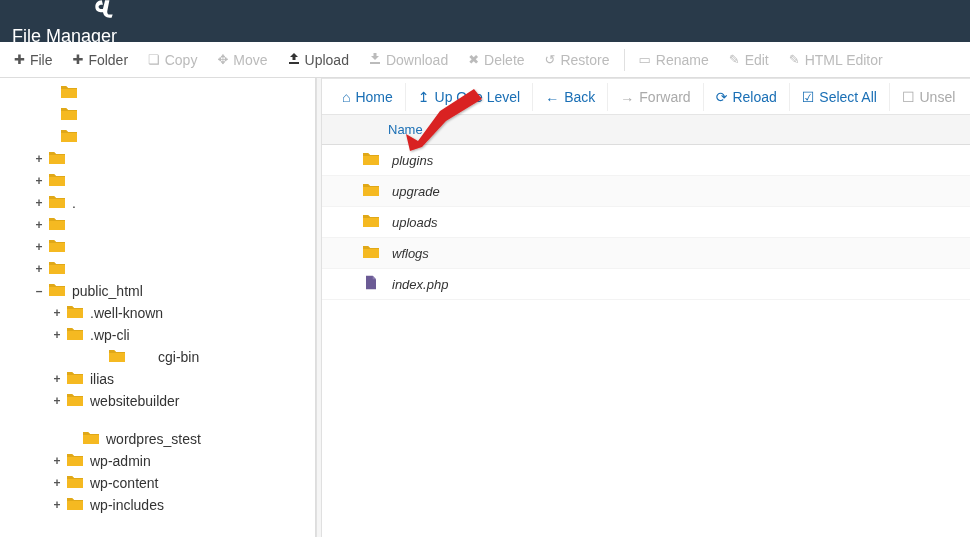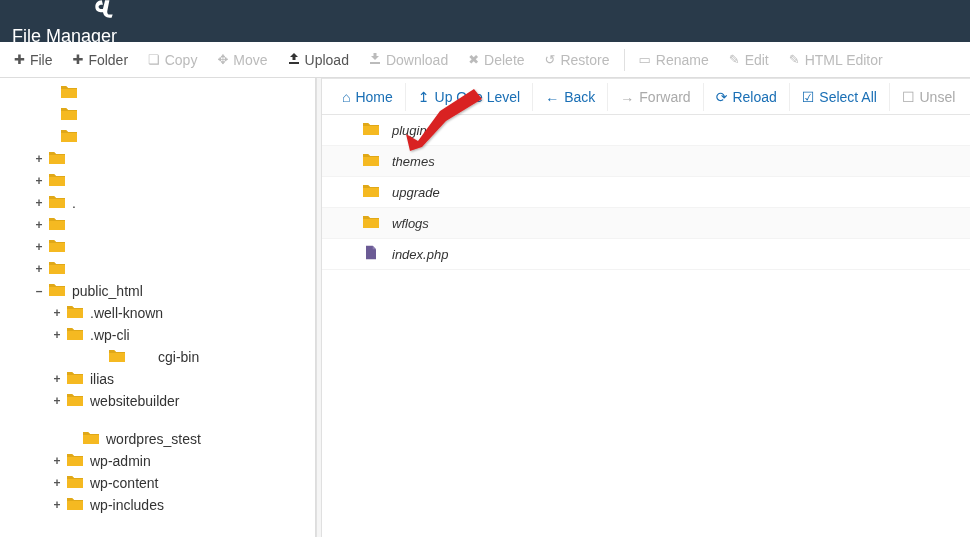--- a/index.html
+++ b/index.html
@@ -376,41 +376,44 @@
         </div>
       <div class="nav-btn blue">
           <span>☑</span>
           <span>Select All</span>
         </div>
       <div class="nav-btn grey">
           <span>☐</span>
           <span>Unsel</span>
         </div>
     </div>
+    <div class="table-header">
+      <span class="col-name">Name</span>
+    </div>
     <div class="file-list" id="files">
         <div class="file-row">
           <span><svg class="folder-icon" viewBox="0 0 18 15">
               <path d="M1 2 L6 2 L8 4 L17 4 L17 14 L1 14 Z" fill="#f5b921"></path>
               <path d="M1 2 L6 2 L8 4 L17 4 L17 5 L1 5 Z" fill="#e0a818"></path>
             </svg></span>
           <span class="fname">plugins</span>
         </div>
         <div class="file-row">
           <span><svg class="folder-icon" viewBox="0 0 18 15">
               <path d="M1 2 L6 2 L8 4 L17 4 L17 14 L1 14 Z" fill="#f5b921"></path>
               <path d="M1 2 L6 2 L8 4 L17 4 L17 5 L1 5 Z" fill="#e0a818"></path>
             </svg></span>
-          <span class="fname">themes</span>
+          <span class="fname">upgrade</span>
         </div>
         <div class="file-row">
           <span><svg class="folder-icon" viewBox="0 0 18 15">
               <path d="M1 2 L6 2 L8 4 L17 4 L17 14 L1 14 Z" fill="#f5b921"></path>
               <path d="M1 2 L6 2 L8 4 L17 4 L17 5 L1 5 Z" fill="#e0a818"></path>
             </svg></span>
-          <span class="fname">upgrade</span>
+          <span class="fname">uploads</span>
         </div>
         <div class="file-row">
           <span><svg class="folder-icon" viewBox="0 0 18 15">
               <path d="M1 2 L6 2 L8 4 L17 4 L17 14 L1 14 Z" fill="#f5b921"></path>
               <path d="M1 2 L6 2 L8 4 L17 4 L17 5 L1 5 Z" fill="#e0a818"></path>
             </svg></span>
           <span class="fname">wflogs</span>
         </div>
         <div class="file-row">
           <span><svg class="folder-icon" viewBox="0 0 16 18">

